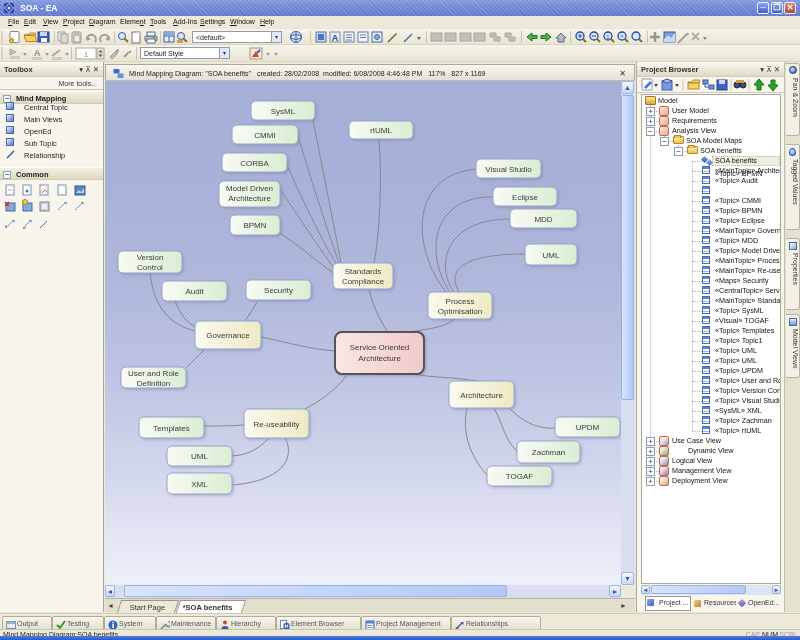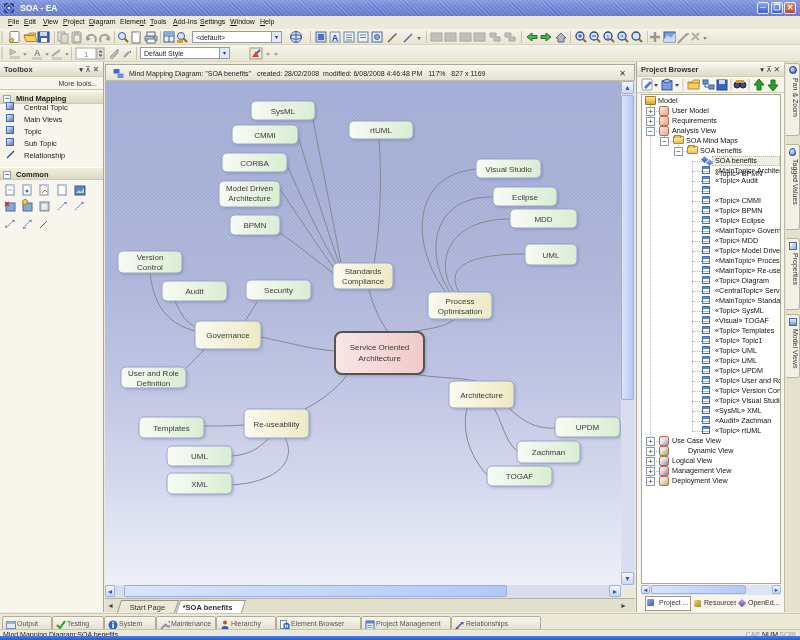--- a/index.html
+++ b/index.html
@@ -238,21 +238,21 @@
 
   <div id="toolbox" class="abs">
     <div class="phead" style="top:0">Toolbox<span style="position:absolute;right:4px;font-weight:normal">▾ ⊼ ✕</span></div>
     <div class="abs" style="left:0;top:15px;width:100%;height:13px;border-bottom:1px solid #c9c5b2;font-size:7px;color:#333;text-align:right;padding:3px 6px 0 0">More tools...</div>
     <div class="sechead" style="top:29px"><span class="minus">−</span>Mind Mapping</div>
     <div class="ticon abs" style="top:40px"></div>
       <div class="titem" style="top:40.5px">Central Topic</div>
     <div class="ticon abs" style="top:52px"></div>
       <div class="titem" style="top:52.5px">Main Views</div>
     <div class="ticon abs" style="top:64px"></div>
-      <div class="titem" style="top:64.5px">Topic</div>
+      <div class="titem" style="top:64.5px">OpenEd</div>
     <div class="ticon abs" style="top:76px"></div>
       <div class="titem" style="top:76.5px">Sub Topic</div>
     <svg class="abs" style="left:6px;top:88px" width="9" height="9">
         <line x1="1" y1="8" x2="8" y2="1" stroke="#3355bb" stroke-width="1.4"></line>
       </svg>
     <div class="titem" style="top:88.5px">Relationship</div>
     <div class="sechead" style="top:105px"><span class="minus">−</span>Common</div>
     <svg class="abs" style="left:0;top:120px" width="104" height="52">
 <g>
 <rect x="6" y="3" width="8" height="10" fill="#fff" stroke="#7a8ab0"></rect>
@@ -475,21 +475,21 @@
 <div class="exp abs" style="left:4px;top:22px">+</div>
 <div class="icon-view1 abs" style="left:17px;top:21px"></div>
 <div class="trow" style="left:30px;top:21px">Requirements</div>
 <div class="abs" style="left:8px;top:36px;width:9px;height:1px;border-top:1px dotted #b8b8b8"></div>
 <div class="exp abs" style="left:4px;top:32px">−</div>
 <div class="icon-view1 abs" style="left:17px;top:31px"></div>
 <div class="trow" style="left:30px;top:31px">Analysis View</div>
 <div class="abs" style="left:22px;top:46px;width:9px;height:1px;border-top:1px dotted #b8b8b8"></div>
 <div class="exp abs" style="left:18px;top:42px">−</div>
 <div class="icon-folder abs" style="left:31px;top:41px"></div>
-<div class="trow" style="left:44px;top:41px">SOA Mind Maps</div>
+<div class="trow" style="left:44px;top:41px">SOA Model Maps</div>
 <div class="abs" style="left:36px;top:56px;width:9px;height:1px;border-top:1px dotted #b8b8b8"></div>
 <div class="exp abs" style="left:32px;top:52px">−</div>
 <div class="icon-folder abs" style="left:45px;top:51px"></div>
 <div class="trow" style="left:58px;top:51px">SOA benefits</div>
 <div class="abs" style="left:50px;top:66px;width:10px;height:1px;border-top:1px dotted #b8b8b8"></div>
 <div class="abs" style="left:70px;top:61px;width:68px;height:10px;background:#efeee2;border:1px dotted #bbb8a4"></div>
 <div class="icon-diagram abs" style="left:60px;top:61px"></div>
 <div class="trow" style="left:73px;top:61px">SOA benefits</div>
 <div class="abs" style="left:50px;top:76px;width:10px;height:1px;border-top:1px dotted #b8b8b8"></div>
 <div class="icon-elem abs" style="left:60px;top:71px"></div>
@@ -519,21 +519,21 @@
 <div class="icon-elem abs" style="left:60px;top:151px"></div>
 <div class="trow" style="left:73px;top:151px">«Topic» Model Driven Arc</div>
 <div class="abs" style="left:50px;top:166px;width:10px;height:1px;border-top:1px dotted #b8b8b8"></div>
 <div class="icon-elem abs" style="left:60px;top:161px"></div>
 <div class="trow" style="left:73px;top:161px">«MainTopic» Process Opt</div>
 <div class="abs" style="left:50px;top:176px;width:10px;height:1px;border-top:1px dotted #b8b8b8"></div>
 <div class="icon-elem abs" style="left:60px;top:171px"></div>
 <div class="trow" style="left:73px;top:171px">«MainTopic» Re-useability</div>
 <div class="abs" style="left:50px;top:186px;width:10px;height:1px;border-top:1px dotted #b8b8b8"></div>
 <div class="icon-elem abs" style="left:60px;top:181px"></div>
-<div class="trow" style="left:73px;top:181px">«Topic» Diagram</div>
+<div class="trow" style="left:73px;top:181px">«Maps» Security</div>
 <div class="abs" style="left:50px;top:196px;width:10px;height:1px;border-top:1px dotted #b8b8b8"></div>
 <div class="icon-elem abs" style="left:60px;top:191px"></div>
 <div class="trow" style="left:73px;top:191px">«CentralTopic» Service</div>
 <div class="abs" style="left:50px;top:206px;width:10px;height:1px;border-top:1px dotted #b8b8b8"></div>
 <div class="icon-elem abs" style="left:60px;top:201px"></div>
 <div class="trow" style="left:73px;top:201px">«MainTopic» Standards</div>
 <div class="abs" style="left:50px;top:216px;width:10px;height:1px;border-top:1px dotted #b8b8b8"></div>
 <div class="icon-elem abs" style="left:60px;top:211px"></div>
 <div class="trow" style="left:73px;top:211px">«Topic» SysML</div>
 <div class="abs" style="left:50px;top:226px;width:10px;height:1px;border-top:1px dotted #b8b8b8"></div>
@@ -561,21 +561,21 @@
 <div class="icon-elem abs" style="left:60px;top:291px"></div>
 <div class="trow" style="left:73px;top:291px">«Topic» Version Contro</div>
 <div class="abs" style="left:50px;top:306px;width:10px;height:1px;border-top:1px dotted #b8b8b8"></div>
 <div class="icon-elem abs" style="left:60px;top:301px"></div>
 <div class="trow" style="left:73px;top:301px">«Topic» Visual Studio</div>
 <div class="abs" style="left:50px;top:316px;width:10px;height:1px;border-top:1px dotted #b8b8b8"></div>
 <div class="icon-elem abs" style="left:60px;top:311px"></div>
 <div class="trow" style="left:73px;top:311px">«SysML» XML</div>
 <div class="abs" style="left:50px;top:326px;width:10px;height:1px;border-top:1px dotted #b8b8b8"></div>
 <div class="icon-elem abs" style="left:60px;top:321px"></div>
-<div class="trow" style="left:73px;top:321px">«Audit» Zachman</div>
+<div class="trow" style="left:73px;top:321px">«Topic» Zachman</div>
 <div class="abs" style="left:50px;top:336px;width:10px;height:1px;border-top:1px dotted #b8b8b8"></div>
 <div class="icon-elem abs" style="left:60px;top:331px"></div>
 <div class="trow" style="left:73px;top:331px">«Topic» rtUML</div>
 <div class="abs" style="left:8px;top:346px;width:9px;height:1px;border-top:1px dotted #b8b8b8"></div>
 <div class="exp abs" style="left:4px;top:342px">+</div>
 <div class="icon-usecase abs" style="left:17px;top:341px"></div>
 <div class="trow" style="left:30px;top:341px">Use Case View</div>
 <div class="abs" style="left:8px;top:356px;width:9px;height:1px;border-top:1px dotted #b8b8b8"></div>
 <div class="exp abs" style="left:4px;top:352px">+</div>
 <div class="icon-dynamic abs" style="left:17px;top:351px"></div>

